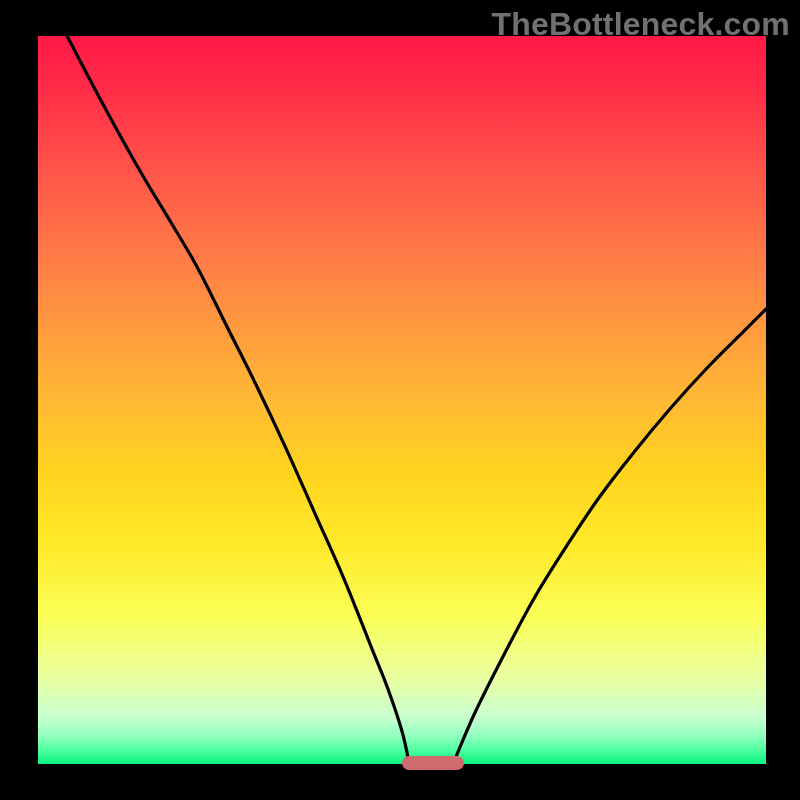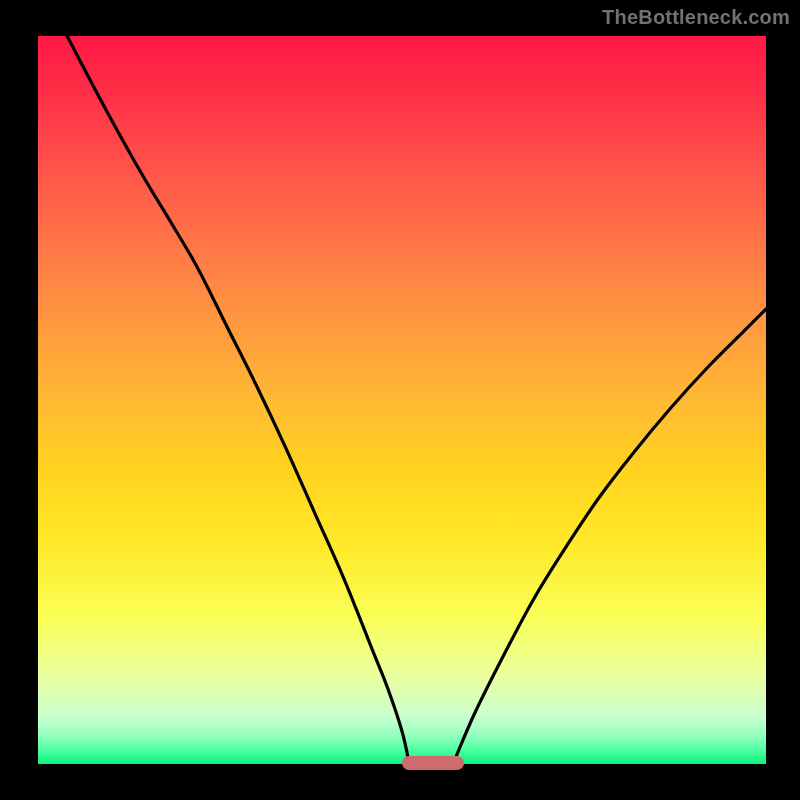--- a/index.html
+++ b/index.html
@@ -14,21 +14,21 @@
     position: relative;
     width: 800px;
     height: 800px;
     background: #000;
   }
   .watermark {
     position: absolute;
     top: 6px;
     right: 10px;
     font-family: Arial, Helvetica, sans-serif;
-    font-size: 20px;
+    font-size: 32px;
     font-weight: 600;
     color: #717171;
     letter-spacing: 0.2px;
   }
   .plot-area {
     position: absolute;
     left: 38px;
     top: 36px;
     width: 728px;
     height: 728px;

